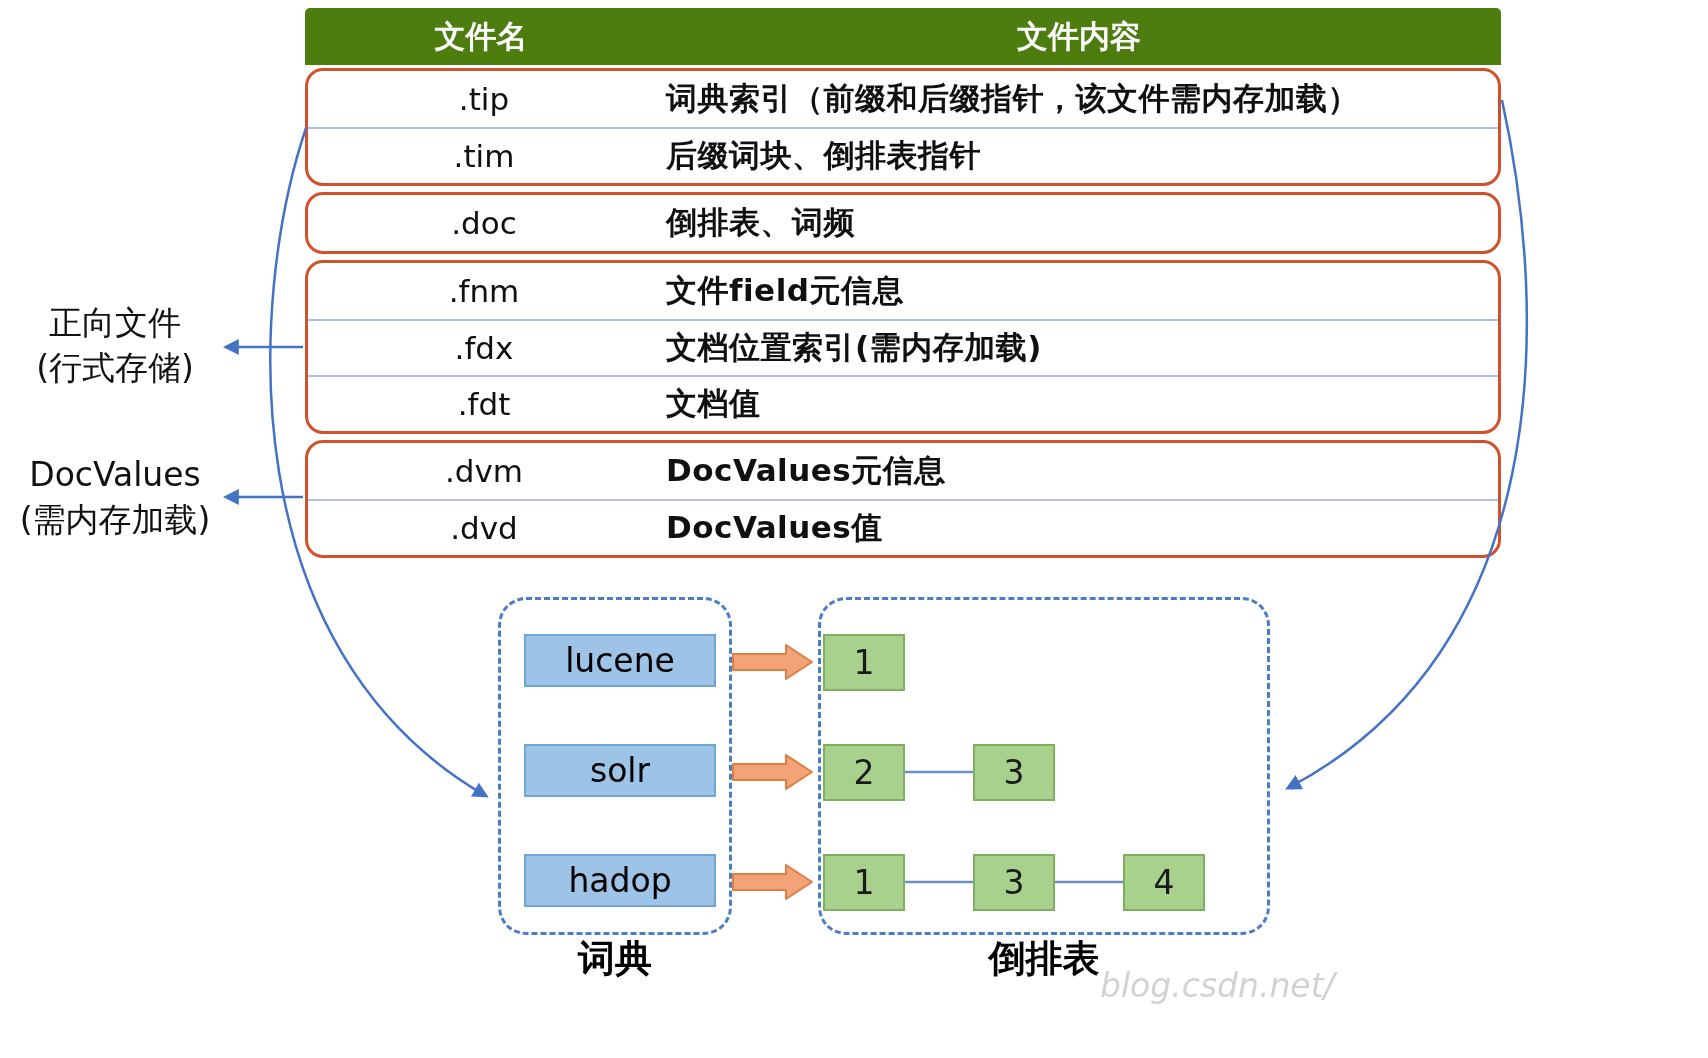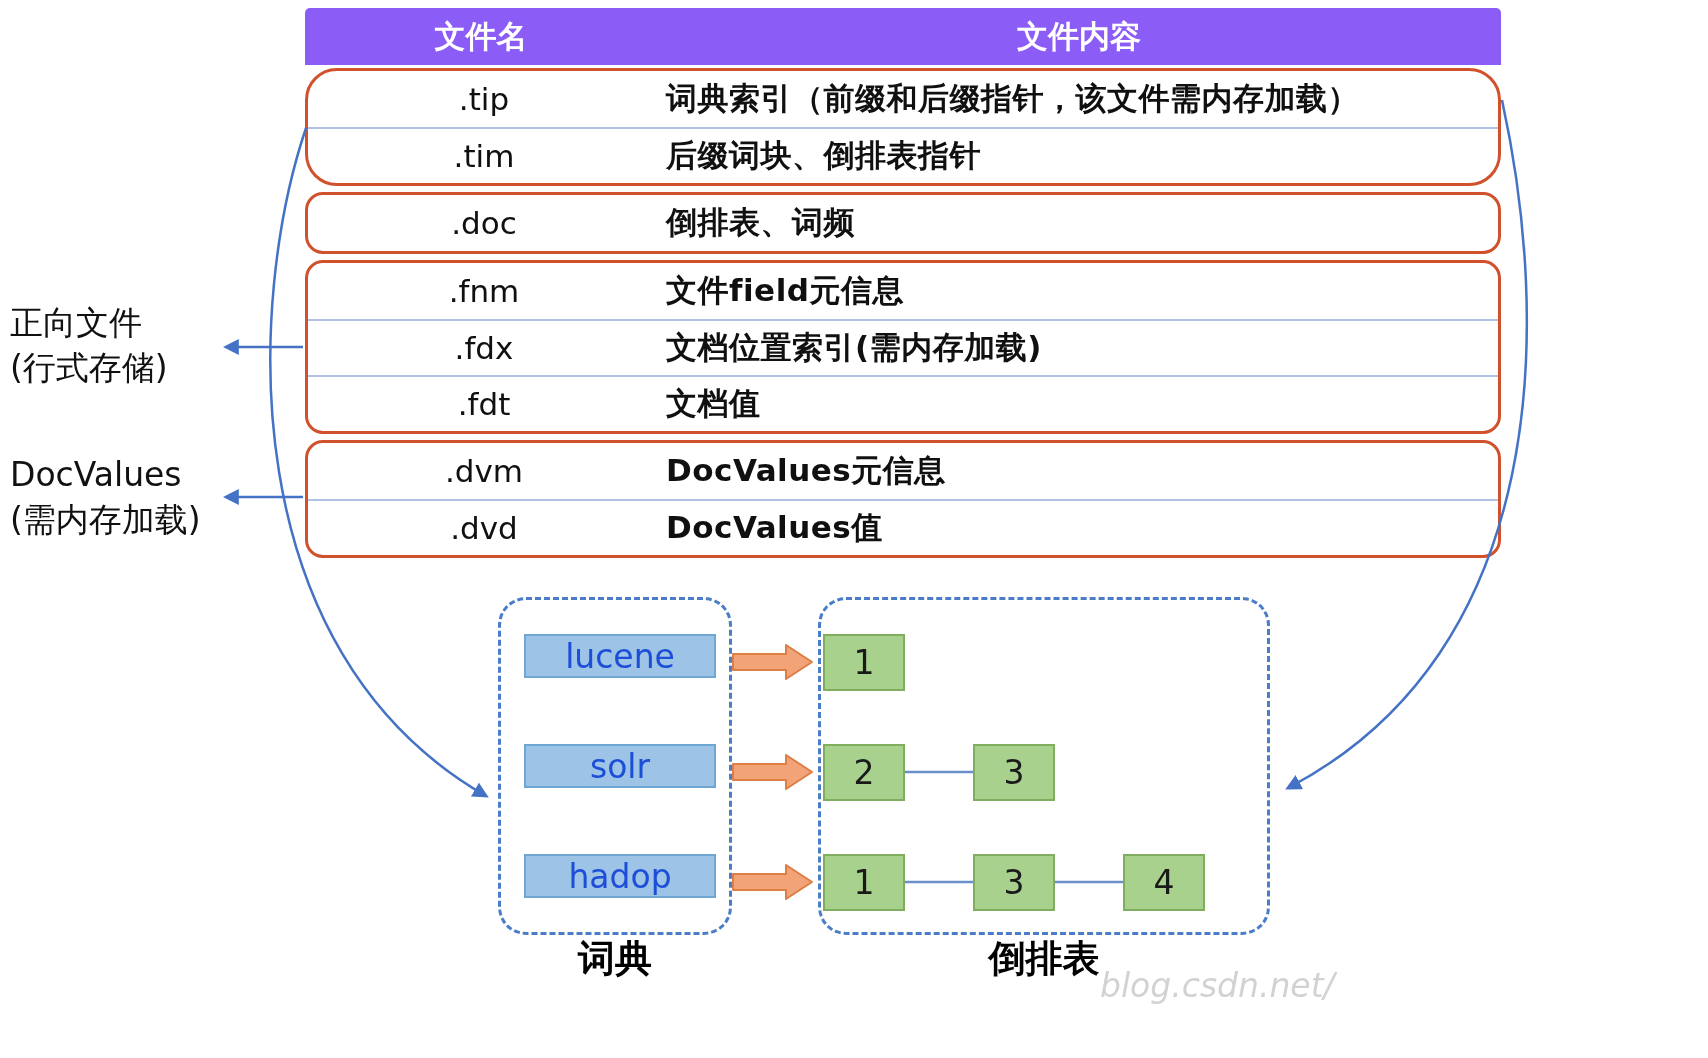--- a/index.html
+++ b/index.html
@@ -7,53 +7,53 @@
   .scene {
     position:relative; width:1708px; height:1058px;
     background:#ffffff; overflow:hidden;
     font-family:"DejaVu Sans", sans-serif; color:#111;
   }
 
   
   .file-table { position:absolute; left:305px; top:8px; width:1196px; }
   .thead {
     display:flex; align-items:center; height:57px;
-    background:#8b5cf6; color:#ffffff; font-size:31px; font-weight:700;
+    background:#4d7c0f; color:#ffffff; font-size:31px; font-weight:700;
     border-radius:5px 5px 0 0;
   }
   .th-name { width:352px; text-align:center; }
   .th-desc { flex:1; text-align:center; }
 
   .group {
     border:3.5px solid #d0512b; border-radius:18px;
     background:#ffffff; overflow:hidden;
   }
-  .g1 { margin-top:3px;border-radius:32px; }
+  .g1 { margin-top:3px; }
   .g2,.g3,.g4 { margin-top:6px; }
 
   .row { display:flex; align-items:center; height:56px; }
   .row + .row { border-top:2px solid #afc0e4; }
   .col-name { width:352px; text-align:center; font-size:31px; color:#101010; }
   .col-desc { flex:1; font-size:31px; font-weight:600; padding-left:6px; letter-spacing:.5px; color:#101010; }
 
   
-  .side-label { position:absolute; width:210px; text-align:left; font-size:33px; line-height:45px; color:#111; }
+  .side-label { position:absolute; width:210px; text-align:center; font-size:33px; line-height:45px; color:#111; }
   .sl-forward { left:10px; top:300px; }
   .sl-docvalues { left:10px; top:452px; }
 
   
   .dashed-box { position:absolute; border:3px dashed #4a7cc7; border-radius:28px; background:transparent; }
   .dict-box { left:498px; top:597px; width:234px; height:338px; }
   .post-box { left:818px; top:597px; width:452px; height:338px; }
 
   .term-box {
-    position:absolute; width:192px; height:44px;
+    position:absolute; width:192px; height:53px;
     background:#9dc3e6; border:2px solid #6ea6d4;
     display:flex; align-items:center; justify-content:center;
-    font-size:33px; color:#1d4ed8; z-index:3;
+    font-size:33px; color:#000000; z-index:3;
   }
   .posting-box {
     position:absolute; width:82px; height:57px;
     background:#a9d18e; border:2px solid #7fae5f;
     display:flex; align-items:center; justify-content:center;
     font-size:33px; color:#1a1a1a; z-index:3;
   }
 
   .bottom-label { position:absolute; text-align:center; font-size:37px; font-weight:700; color:#000; z-index:4; }
   .lbl-dict { left:498px; width:234px; top:934px; }

